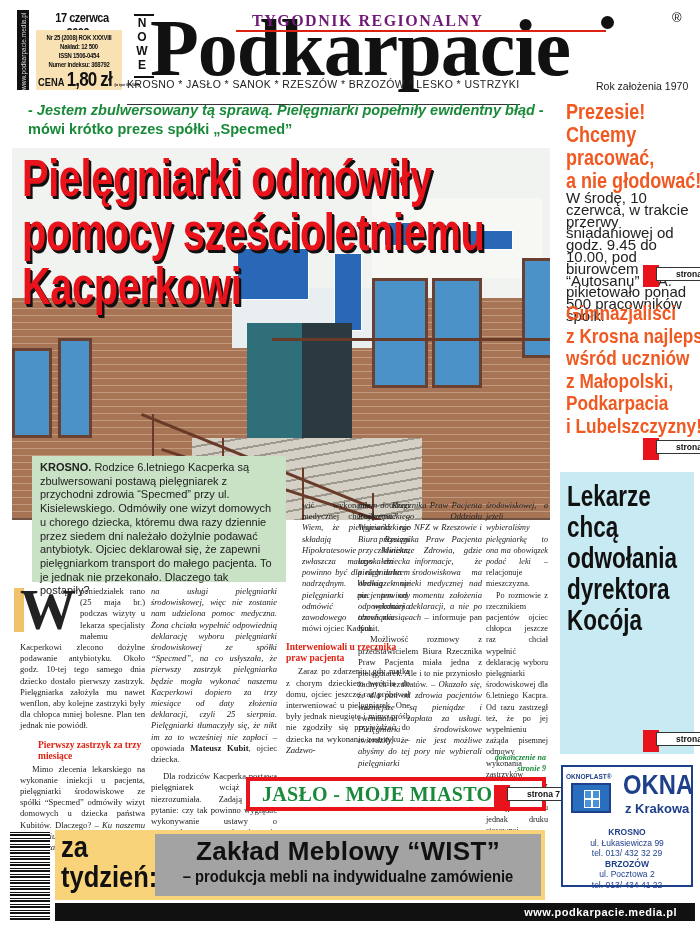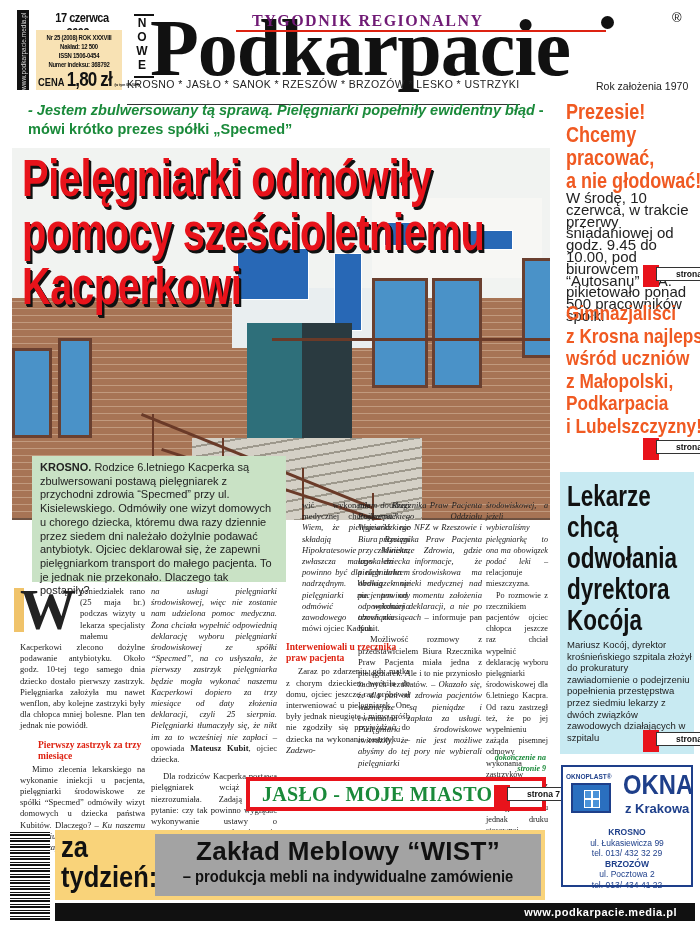--- a/index.html
+++ b/index.html
@@ -213,21 +213,20 @@
   </div>
 
 <div class="t3">
   <div class="t3-title">
     <div>Lekarze</div>
     <div>chcą</div>
     <div>odwołania</div>
     <div>dyrektora</div>
     <div>Kocója</div>
   </div>
-  <div class="t3-body">Mariusz Kocój, dyrektor krośnieńskiego szpitala złożył do prokuratury zawiadomienie o podejrzeniu popełnienia przestępstwa przez siedmiu lekarzy z dwóch związków zawodowych działających w szpitalu</div>
 </div>
 <div class="strona s5">
     <div class="red"></div>
     <div class="lbl">strona 5</div>
   </div>
 
 <div class="jaslo">
   <div class="jaslo-title">JASŁO - MOJE MIASTO</div>
   <div class="strona">
       <div class="red"></div>

